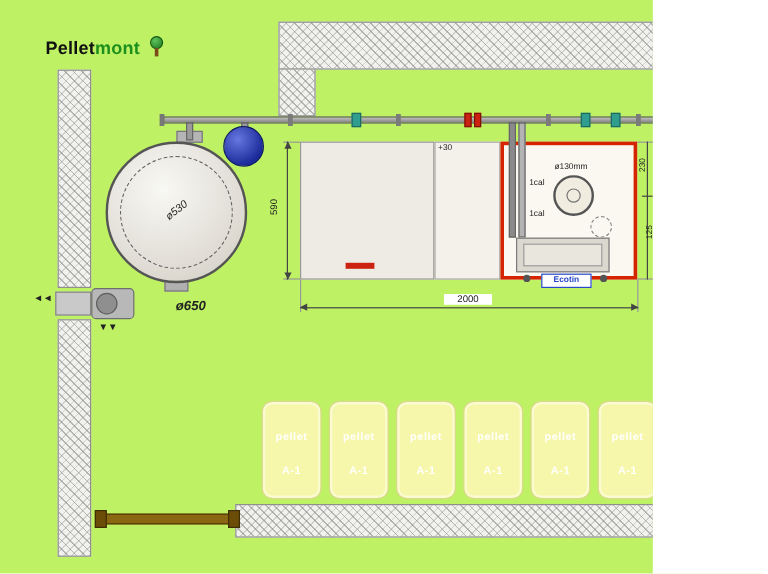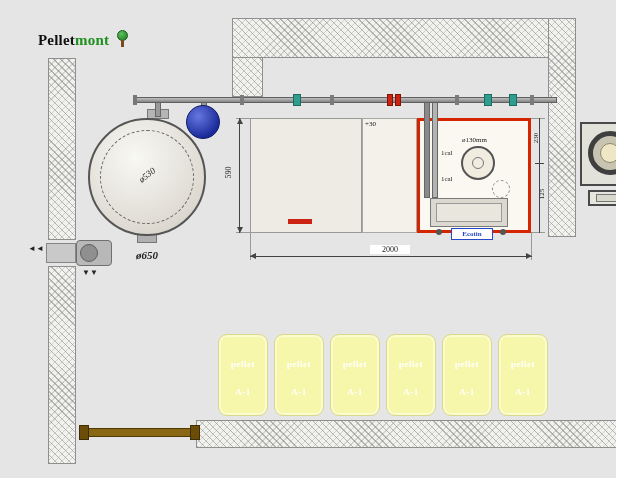--- a/index.html
+++ b/index.html
@@ -1,20 +1,20 @@
 <!DOCTYPE html>
 <html><head>
 <meta charset="utf-8">
 <style>
   * { box-sizing: border-box; margin: 0; padding: 0; }
   html,body { background:#fff; }
   .canvas {
-    position: relative; width: 616px; height: 478px;
-    background: #e5e5e5; overflow: hidden;
-    font-family: Liberation Serif, serif;
+    position: relative; width: 544px; height: 478px;
+    background: #bef264; overflow: hidden;
+    font-family: Liberation Sans, sans-serif;
   }
   .abs { position: absolute; }
   .txt { position: absolute; color: #222; white-space: nowrap; }
   .wall {
     position: absolute;
     background:
       repeating-linear-gradient(45deg, rgba(130,130,130,.55) 0 1px, transparent 1px 5px),
       repeating-linear-gradient(-45deg, rgba(130,130,130,.30) 0 1px, transparent 1px 5px),
       #f1f1ee;
     border: 1px solid #8f8f8f;
@@ -81,21 +81,21 @@
   <div class="pipe-v" style="left:155px;top:101px;width:6px;height:16px;background:#9a9a9a;z-index:3"></div>
   <div class="pipe-v" style="left:201px;top:101px;width:6px;height:8px;background:#9a9a9a;z-index:3"></div>
 
   <div class="circle" style="left:186px;top:105px;width:34px;height:34px;background:radial-gradient(circle at 35% 32%,#6677e0,#1a2a99 72%);border:1px solid #101a66;z-index:6"></div>
 
   <div class="abs" style="left:147px;top:109px;width:22px;height:10px;background:#b5b5b5;border:1px solid #777;z-index:2"></div>
   <div class="circle" style="left:88px;top:118px;width:118px;height:118px;background:radial-gradient(circle at 40% 33%,#f8f8f4,#dedad2 70%,#c9c9c1);border:2px solid #555;z-index:3"></div>
   <div class="circle" style="left:100px;top:130px;width:94px;height:94px;border:1px dashed #666;z-index:4"></div>
   <span class="txt" style="left:117px;top:170px;width:60px;text-align:center;font-style:italic;font-size:9px;transform:rotate(-38deg);z-index:5">ø530</span>
   <div class="abs" style="left:137px;top:234px;width:20px;height:9px;background:#b0b0b0;border:1px solid #777;z-index:2"></div>
-  <span class="txt" style="left:117px;top:249px;width:60px;text-align:center;font-style:italic;font-weight:bold;font-size:11px;z-index:5">ø650</span>
+  <span class="txt" style="left:129px;top:249px;width:60px;text-align:center;font-style:italic;font-weight:bold;font-size:11px;z-index:5">ø650</span>
 
   <div class="abs" style="left:250px;top:118px;width:112px;height:115px;background:#edebe3;border:1px solid #999;z-index:2"></div>
   <div class="abs" style="left:288px;top:219px;width:24px;height:5px;background:#cc2211;z-index:3"></div>
   <div class="abs" style="left:362px;top:118px;width:55px;height:115px;background:#f4f1ea;border:1px solid #a8a8a8;z-index:2"></div>
   <span class="txt" style="left:365px;top:120px;font-size:7px;z-index:4">+30</span>
 
   <div class="abs" style="left:417px;top:118px;width:114px;height:115px;background:#faf8f1;border:3px solid #d42500;z-index:2"></div>
   <div class="pipe-v" style="left:424px;top:101px;width:6px;height:97px;background:#8a8a8a;z-index:3"></div>
   <div class="pipe-v" style="left:432px;top:101px;width:6px;height:97px;background:#b3b3b3;z-index:3"></div>
   <span class="txt" style="left:441px;top:149px;font-size:7px;z-index:4">1cal</span>

